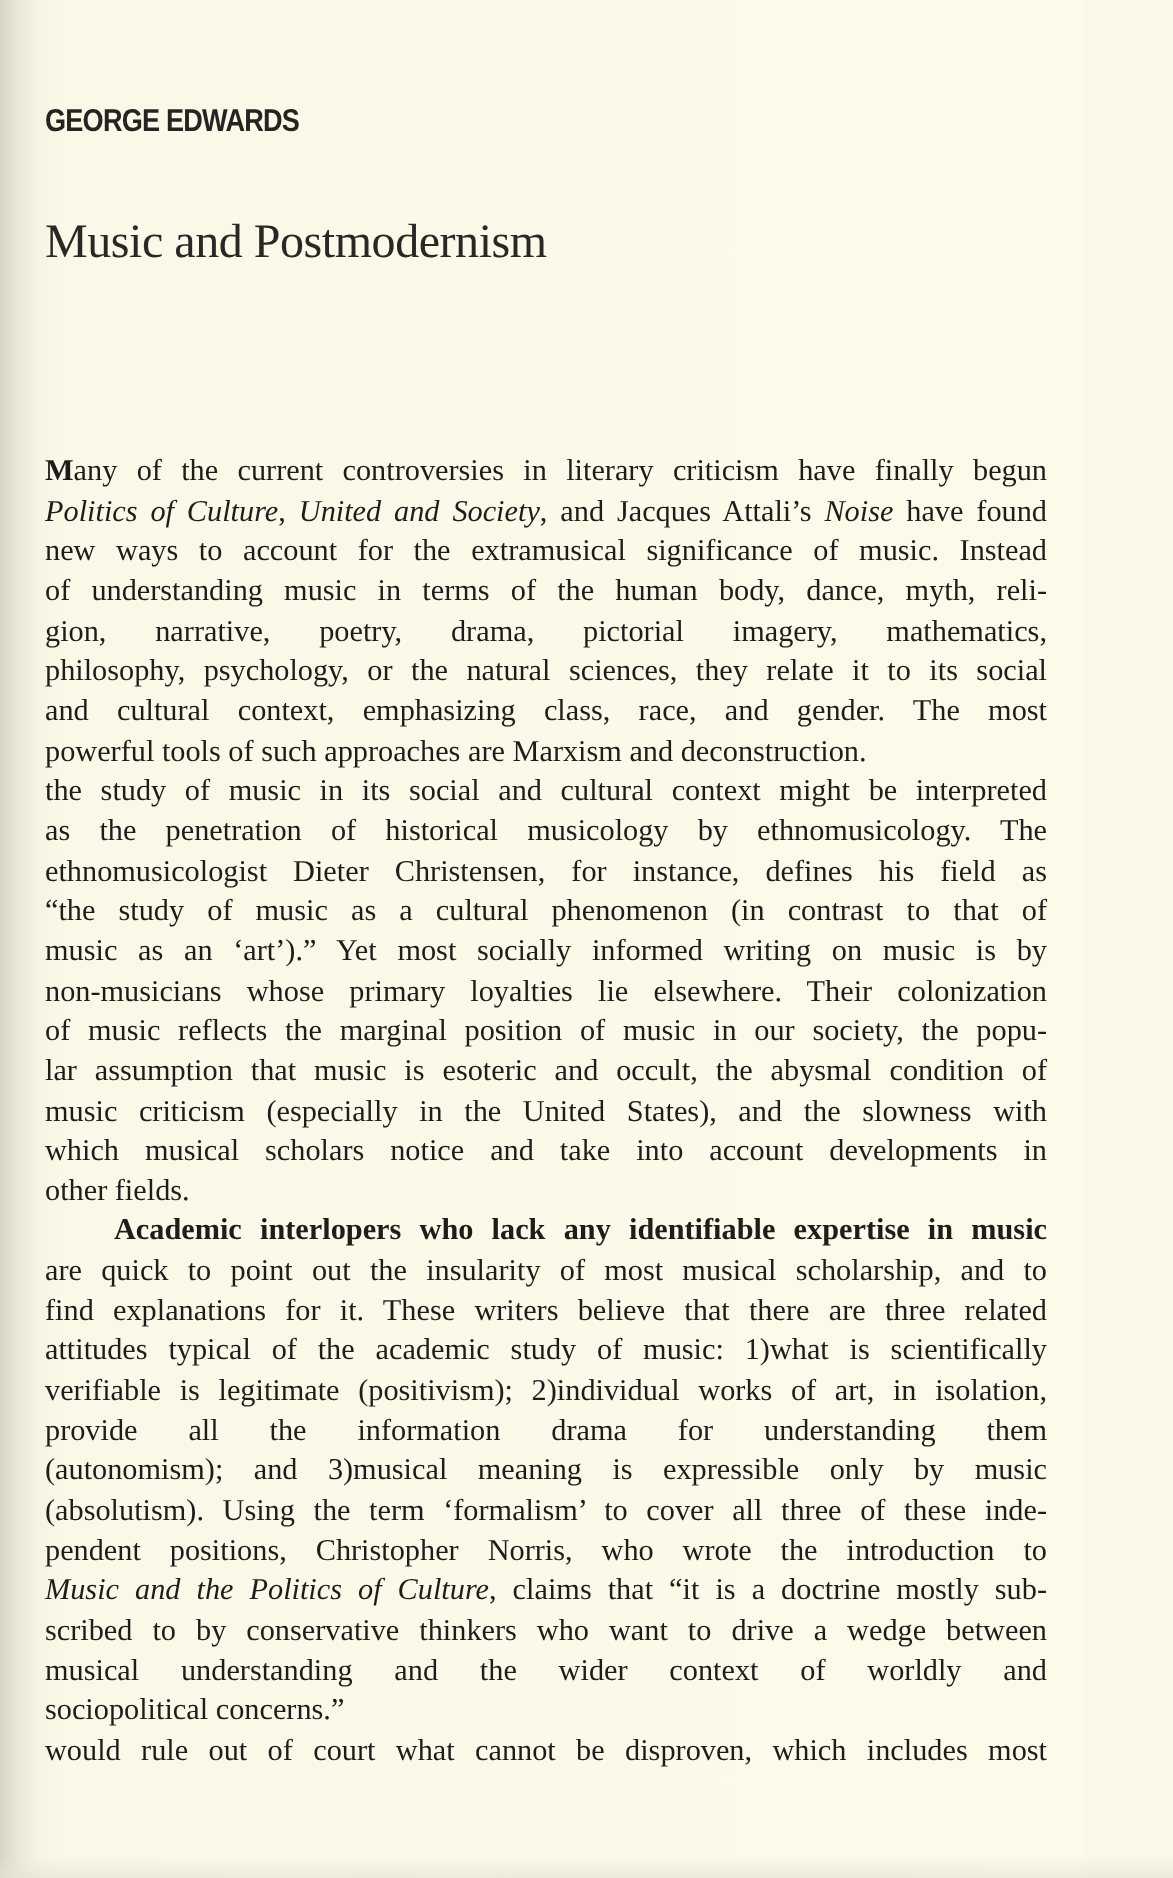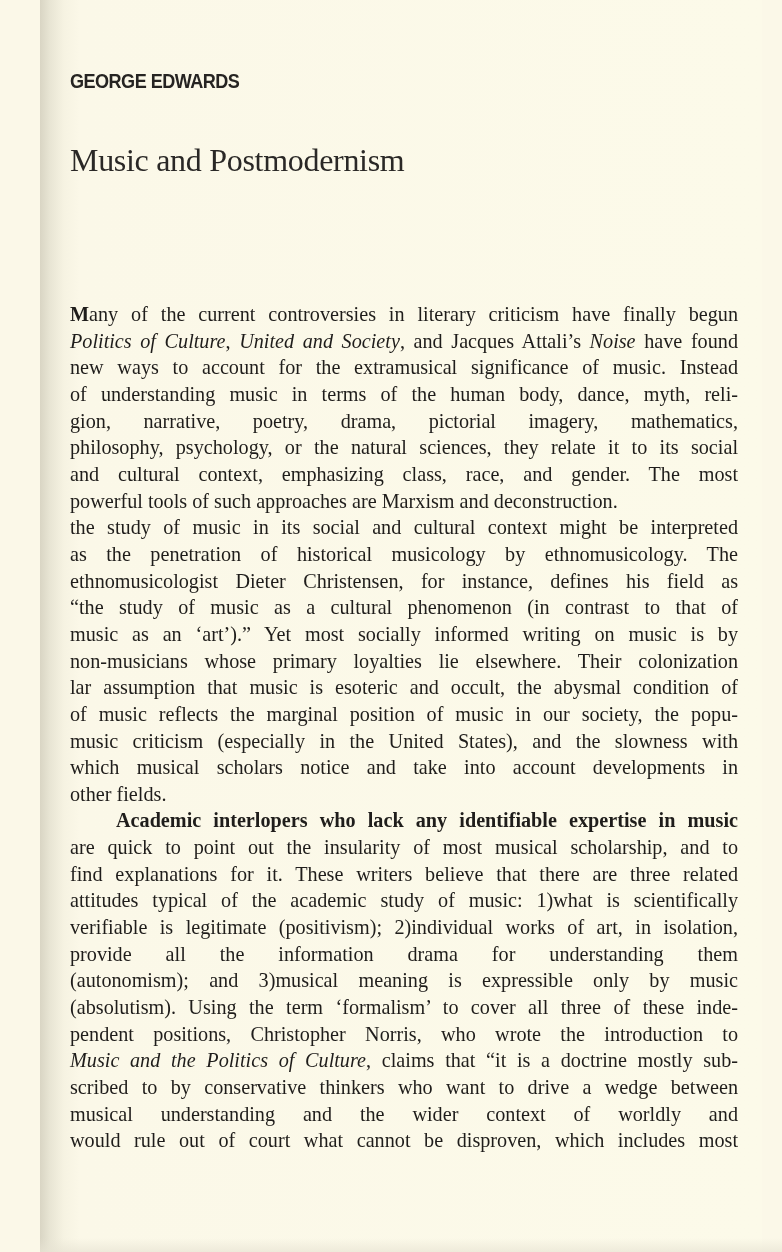--- a/index.html
+++ b/index.html
@@ -5,21 +5,20 @@
   html, body { margin: 0; padding: 0; }
   body {
     width: 782px; height: 1252px; overflow: hidden; position: relative;
     background: #fbf8e8;
     font-family: "Liberation Serif", "DejaVu Serif", serif;
     color: #1e1c1a;
   }
   .page {
     position: absolute; left: 0; top: 0; width: 722px; height: 1252px;
     background: linear-gradient(to right, #d9d5c4 0px, #e8e5d4 10px, #f6f3e2 24px, #fbf8e8 40px, #fcfae9 100%);
-    margin-left: 40px;
   }
   .bottom-shade {
     position: absolute; left: 0; bottom: 0; width: 782px; height: 14px;
     background: linear-gradient(to bottom, rgba(251,248,232,0), rgba(232,228,212,0.7));
   }
   .author {
     position: absolute; left: 30px; top: 69px;
     font-family: "Liberation Sans", "DejaVu Sans", sans-serif;
     font-weight: bold; font-size: 21px; letter-spacing: -0.6px;
     transform: scaleX(0.86); transform-origin: left top;
@@ -59,38 +58,39 @@
         <span class="line"><span>and cultural context, emphasizing class, race, and gender. The most</span></span>
         <span class="line last"><span>powerful tools of such approaches are Marxism and deconstruction.</span></span>
       </div>
       <div class="para indent" style="text-indent: 0px;">
         <span class="line"><span>the study of music in its social and cultural context might be interpreted</span></span>
         <span class="line"><span>as the penetration of historical musicology by ethnomusicology. The</span></span>
         <span class="line"><span>ethnomusicologist Dieter Christensen, for instance, defines his field as</span></span>
         <span class="line"><span>“the study of music as a cultural phenomenon (in contrast to that of</span></span>
         <span class="line"><span>music as an ‘art’).” Yet most socially informed writing on music is by</span></span>
         <span class="line"><span>non-musicians whose primary loyalties lie elsewhere. Their colonization</span></span>
+        <span class="line"><span>of music reflects the marginal position of music in our society, the popu-</span></span>
         <span class="line"><span>lar assumption that music is esoteric and occult, the abysmal condition of</span></span>
-        <span class="line"><span>of music reflects the marginal position of music in our society, the popu-</span></span>
         <span class="line"><span>music criticism (especially in the United States), and the slowness with</span></span>
         <span class="line"><span>which musical scholars notice and take into account developments in</span></span>
         <span class="line last"><span>other fields.</span></span>
       </div>
       <div class="para indent" style="text-indent: 0px;">
         <span class="line" style="padding-left: 46px; font-weight: bold;"><span>Academic interlopers who lack any identifiable expertise in music</span></span>
         <span class="line"><span>are quick to point out the insularity of most musical scholarship, and to</span></span>
         <span class="line"><span>find explanations for it. These writers believe that there are three related</span></span>
         <span class="line"><span>attitudes typical of the academic study of music: 1)what is scientifically</span></span>
         <span class="line"><span>verifiable is legitimate (positivism); 2)individual works of art, in isolation,</span></span>
         <span class="line"><span>provide all the information drama for understanding them</span></span>
         <span class="line"><span>(autonomism); and 3)musical meaning is expressible only by music</span></span>
         <span class="line"><span>(absolutism). Using the term ‘formalism’ to cover all three of these inde-</span></span>
         <span class="line"><span>pendent positions, Christopher Norris, who wrote the introduction to</span></span>
         <span class="line"><i>Music and the Politics of Culture</i><span>, claims that “it is a doctrine mostly sub-</span></span>
         <span class="line"><span>scribed to by conservative thinkers who want to drive a wedge between</span></span>
         <span class="line"><span>musical understanding and the wider context of worldly and</span></span>
+        <span class="line last"><span>sociopolitical concerns.”</span></span>
       </div>
       <div class="para indent" style="text-indent: 0px;">
         <span class="line"><span>would rule out of court what cannot be disproven, which includes most</span></span>
       </div>
     </div>
   <div class="bottom-shade"></div>
 </div>
 
 </body></html>

